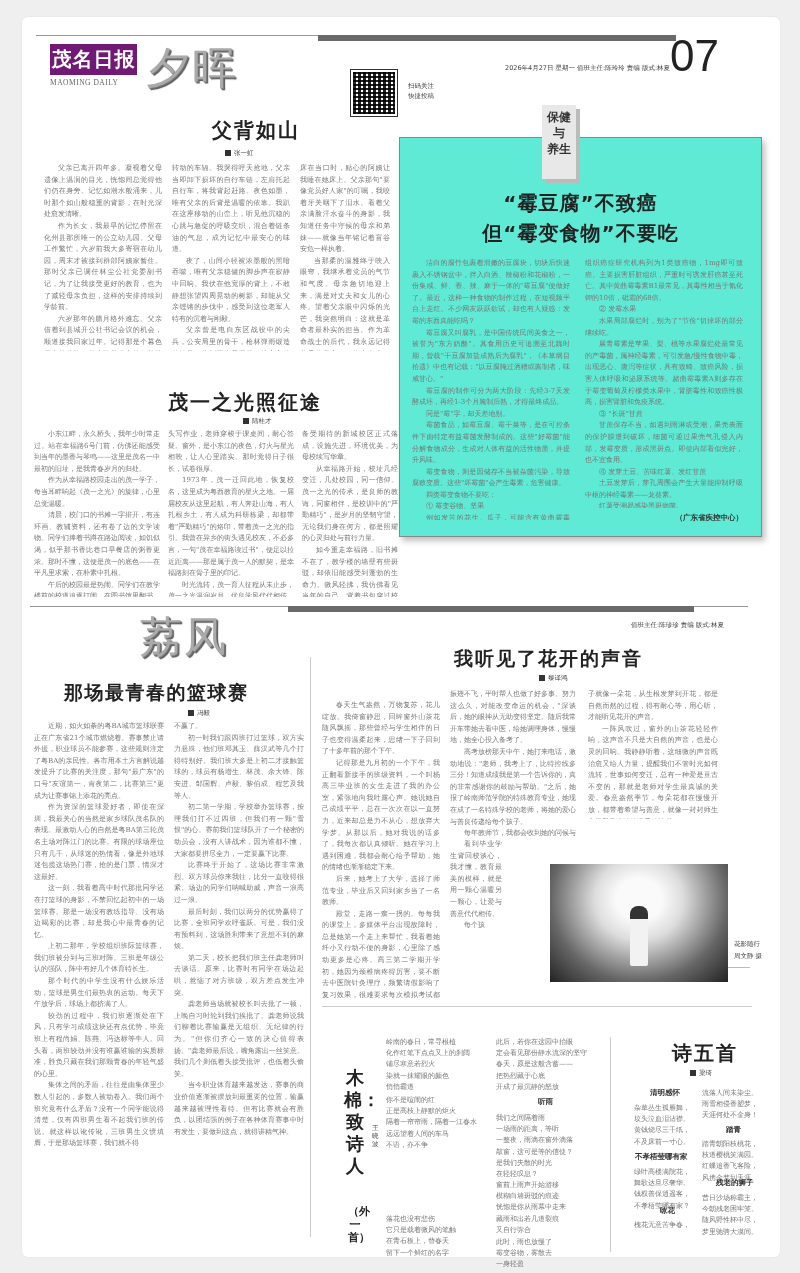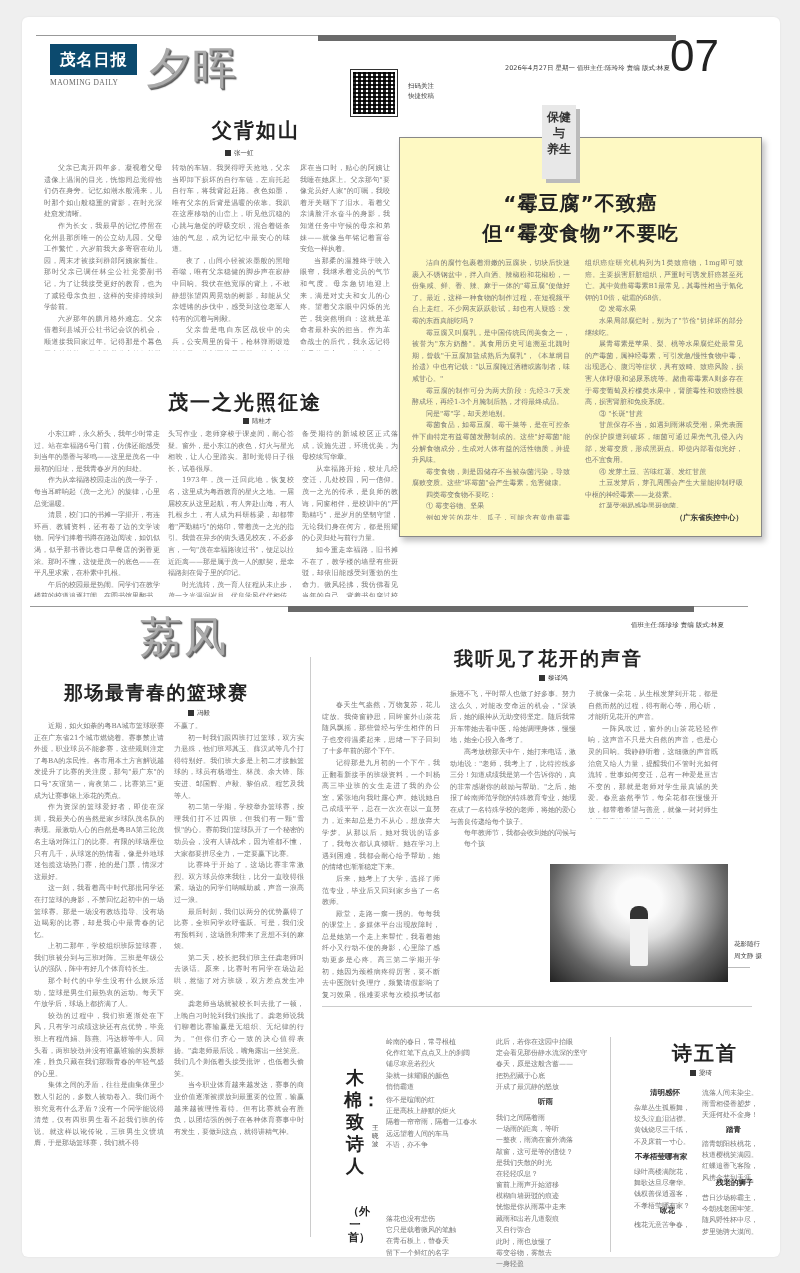--- a/index.html
+++ b/index.html
@@ -1,35 +1,35 @@
 <!DOCTYPE html>
 <html><head>
 <meta charset="utf-8">
 <style>
   html,body{margin:0;padding:0;}
   body{width:800px;height:1273px;background:#efefef;font-family:"DejaVu Serif",serif;color:#333;position:relative;overflow:hidden;}
   .page{position:absolute;left:22px;top:17px;width:758px;height:1240px;background:#fff;border-radius:6px;box-shadow:0 0 2px rgba(0,0,0,.08);}
   .abs{position:absolute;}
   .rule-thin{position:absolute;height:1px;background:#999;}
   .rule-thick{position:absolute;height:6px;background:#6a6a6a;}
-  .logo{position:absolute;left:28px;top:27px;width:87px;height:31px;background:#0c4a6e;color:#fff;font-size:16px;font-weight:bold;letter-spacing:1px;text-align:center;line-height:31px;font-family:"DejaVu Serif",serif;}
+  .logo{position:absolute;left:28px;top:27px;width:87px;height:31px;background:#701a75;color:#fff;font-size:20px;font-weight:bold;letter-spacing:1px;text-align:center;line-height:31px;font-family:"DejaVu Serif",serif;}
   .logo-en{position:absolute;left:28px;top:61px;width:90px;font-size:7.5px;color:#666;letter-spacing:.5px;font-family:"Liberation Serif",serif;}
   .section-title{position:absolute;font-family:"DejaVu Sans",sans-serif;font-weight:300;color:#aaa;text-shadow:1px 1px 0 #777,2px 2px 1px #555;}
   .qr{position:absolute;width:42px;height:42px;background:
      repeating-linear-gradient(0deg,#222 0 2px,#fff 2px 4px),
      repeating-linear-gradient(90deg,#222 0 3px,#fff 3px 5px);background-blend-mode:multiply;border:2px solid #fff;outline:1px solid #333;}
   .qr-label{position:absolute;font-size:6.5px;line-height:10px;color:#444;font-family:"DejaVu Sans",sans-serif;}
   .meta{position:absolute;font-size:6.5px;color:#444;font-family:"DejaVu Sans",sans-serif;white-space:nowrap;}
   .pageno{position:absolute;font-size:44px;font-family:"Liberation Sans",sans-serif;color:#222;}
   .headline{position:absolute;font-family:"DejaVu Sans",sans-serif;font-weight:bold;color:#222;white-space:nowrap;}
   .byline{position:absolute;font-size:6.5px;color:#444;font-family:"DejaVu Sans",sans-serif;white-space:nowrap;}
   .byline::before{content:"";display:inline-block;width:6px;height:6px;background:#333;margin-right:3px;vertical-align:-1px;}
   .col{position:absolute;font-size:7px;line-height:11.6px;color:#777;text-align:justify;overflow:hidden;font-family:"DejaVu Serif",serif;}
   .col p{margin:0;text-indent:2em;}
-  .box{position:absolute;left:377px;top:120px;width:361px;height:398px;border:1px solid #888;box-shadow:3px 4px 6px rgba(0,0,0,.25);background:#fef9c3;}
+  .box{position:absolute;left:377px;top:120px;width:361px;height:398px;border:1px solid #888;box-shadow:3px 4px 6px rgba(0,0,0,.25);background:#5eead4;}
   .tag{position:absolute;left:520px;top:88px;width:34px;height:74px;background:#e8e8e8;box-shadow:4px 4px 0 #bbb;font-family:"DejaVu Sans",sans-serif;font-size:12px;font-weight:bold;color:#333;text-align:center;line-height:16px;padding-top:4px;box-sizing:border-box;}
   .poem{position:absolute;font-size:7px;line-height:11.2px;color:#777;white-space:pre;font-family:"DejaVu Serif",serif;}
   .poem-title{position:absolute;font-size:7.5px;font-weight:bold;color:#333;font-family:"DejaVu Sans",sans-serif;white-space:nowrap;}
   .vline{position:absolute;width:1px;background:#ccc;}
   .photo{position:absolute;background:
      radial-gradient(ellipse at 50% 30%,#fafafa 0 18%,#ddd 35%,#666 70%,#222 100%);}
   .figure{position:absolute;width:18px;height:60px;left:50%;top:36%;margin-left:-9px;background:linear-gradient(#333 0 22%,#f2f2f2 22%);border-radius:8px 8px 2px 2px;}
   .caption{position:absolute;font-size:6.5px;color:#444;line-height:11px;font-family:"DejaVu Sans",sans-serif;}
   .vert-title{position:absolute;font-family:"DejaVu Sans",sans-serif;font-weight:bold;font-size:18px;color:#222;width:22px;line-height:22px;text-align:center;}
   .vert-by{position:absolute;font-size:6.5px;color:#444;width:8px;line-height:8px;font-family:"DejaVu Sans",sans-serif;}
@@ -156,20 +156,21 @@
       <p>记得那是九月初的一个下午，我正翻看新接手的班级资料，一个叫杨高三毕业班的女生走进了我的办公室，紧张地向我吐露心声。她说她自己成绩平平，总在一次次在以一直努力，近来却总是力不从心，想放弃大学梦。从那以后，她对我说的话多了，我每次都认真倾听。她在学习上遇到困难，我都会耐心给予帮助，她的情绪也渐渐稳定下来。</p>
       <p>后来，她考上了大学，选择了师范专业，毕业后又回到家乡当了一名教师。</p>
       <p>殿堂，走路一瘸一拐的。每每我的课堂上，多媒体平台出现故障时，总是她第一个走上来帮忙，我看着她纤小又行动不便的身影，心里除了感动更多是心疼。高三第二学期开学初，她因为颈椎病疼得厉害，要不断去中医院针灸理疗，频繁请假影响了复习效果，很难要求每次模拟考试都不理想。高三最后一个月，她来到我的办公室对我说："老师，对不起，我辜负了你的期望，我这样的成绩参加高考应该没什么希望，我不想参加考试了。"我劝她说："别放弃，只剩一个月就考试了。你</p>
   </div>
   <div class="col" style="left:428px;top:672px;width:126px;height:150px;">
     <p style="text-indent:0">振翅不飞，平时帮人也做了好多事。努力这么久，对能改变命运的机会，"深谈后，她的眼神从无助变得坚定。随后我常开车带她去看中医，给她调理身体，慢慢地，她全心投入备考了。</p>
       <p>高考放榜那天中午，她打来电话，激动地说："老师，我考上了，比特控线多三分！知道成绩我是第一个告诉你的，真的非常感谢你的鼓励与帮助。"之后，她报了岭南师范学院的特殊教育专业，她现在成了一名特殊学校的老师，将她的爱心与善良传递给每个孩子。</p>
       <p>每年教师节，我都会收到她的问候与祝福，听她分享工作中的苦与乐，看到她让我感到很欣慰。</p>
   </div>
   <div class="col" style="left:428px;top:822px;width:52px;height:150px;">
+    <p>看到毕业学生背回校谈心，我才懂，教育最美的模样，就是用一颗心温暖另一颗心，让爱与善意代代相传。</p>
       <p>每个孩</p>
   </div>
   <div class="col" style="left:566px;top:672px;width:130px;height:130px;">
     <p style="text-indent:0">子就像一朵花，从生根发芽到开花，都是自然而然的过程，得有耐心等，用心听，才能听见花开的声音。</p>
       <p>一阵风吹过，窗外的山茶花轻轻作响，这声音不只是大自然的声音，也是心灵的回响。我静静听着，这细微的声音既治愈又给人力量，提醒我们不管时光如何流转，世事如何变迁，总有一种爱是亘古不变的，那就是老师对学生最真诚的关爱。春意盎然季节，每朵花都在慢慢开放，都带着希望与善意，就像一封封师生之间爱意流淌的温柔的情书。</p>
   </div>
   <div class="photo" style="left:528px;top:847px;width:178px;height:118px;">
     <div class="figure"></div>
   </div>
   <div class="caption" style="left:712px;top:922px;">花影随行</div>

